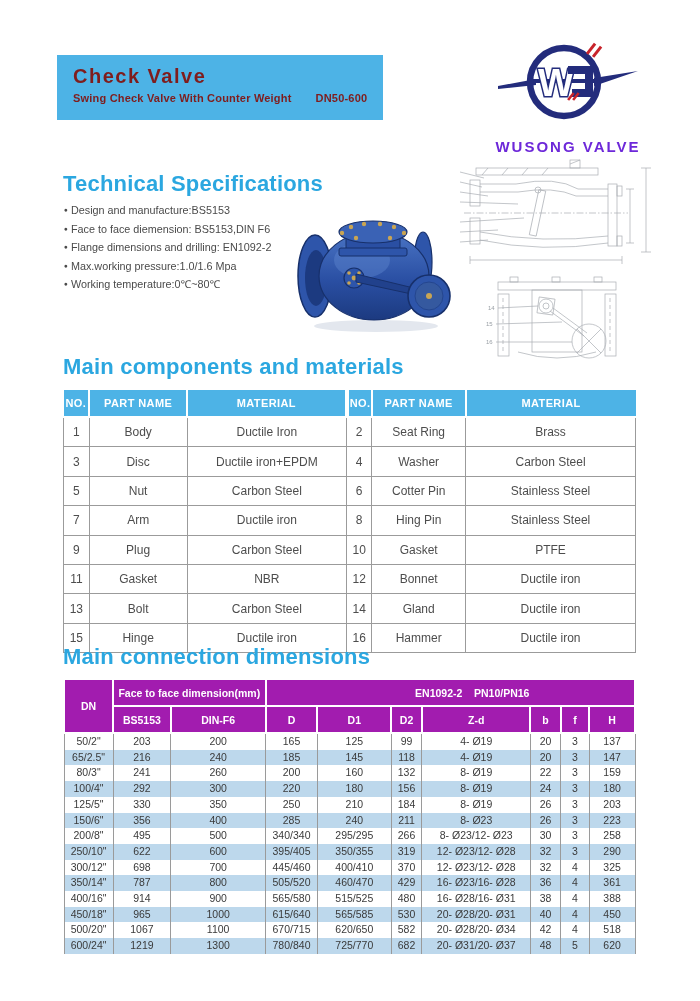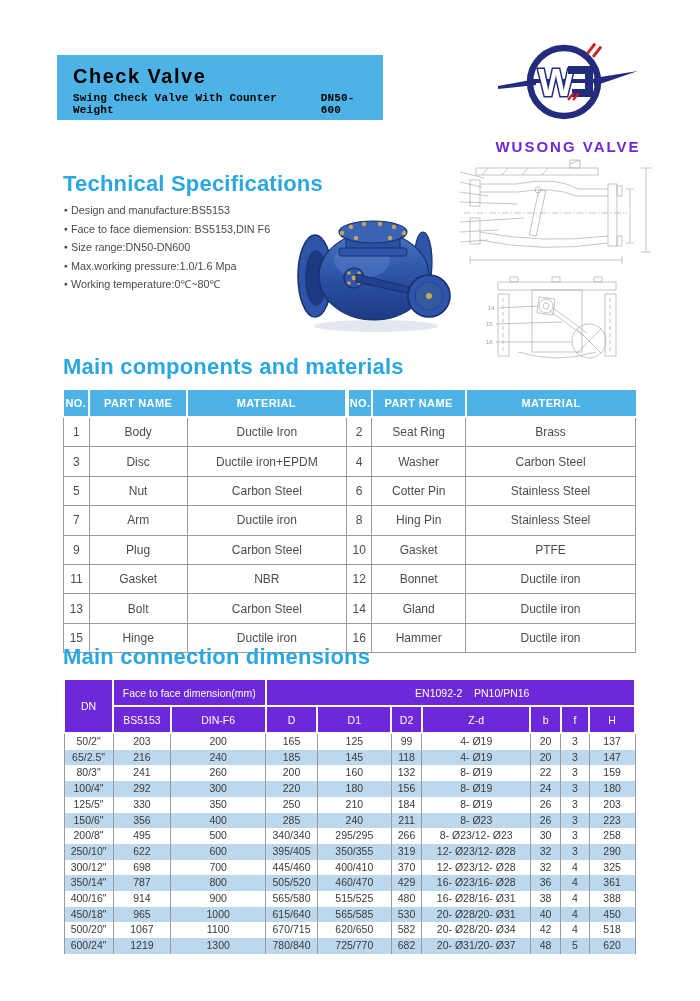--- a/index.html
+++ b/index.html
@@ -1,24 +1,24 @@
 <!DOCTYPE html>
 <html><head>
 <meta charset="utf-8">
 <style>
   html,body{margin:0;padding:0;background:#e8e8e8;}
   .page{position:relative;width:700px;height:1001px;background:#ffffff;margin:0 auto;
         font-family:"Liberation Sans", sans-serif;overflow:hidden;}
 
   
   .banner{position:absolute;left:57px;top:55px;width:326px;height:65px;background:#4db3e6;
-          color:#000000;box-sizing:border-box;padding:9px 14px 0 16px;}
+          color:#7f1d1d;box-sizing:border-box;padding:9px 14px 0 16px;}
   .banner h1{margin:0;font-size:20px;font-weight:bold;letter-spacing:1.5px;line-height:24px;}
   .banner .sub{display:flex;align-items:center;gap:24px;font-size:11px;font-weight:bold;
-               margin-top:4px;letter-spacing:.2px;font-family:Liberation Mono, monospace;}
+               margin-top:4px;letter-spacing:.2px;}
 
   
   .logo{position:absolute;left:494px;top:34px;width:148px;text-align:center;}
   .logo .brand{font-size:15px;font-weight:bold;color:#6d28d9;letter-spacing:2px;margin-top:0px;}
 
   
   .sec-h{position:absolute;left:63px;color:#2ba7e0;font-size:22px;font-weight:bold;
          letter-spacing:.2px;}
 
   
@@ -38,21 +38,21 @@
   .comp-table{position:absolute;left:63px;top:388px;width:573px;}
   .comp-table th{background:#4db3e6;color:#fff;font-size:11px;font-weight:bold;height:24px;
                  border:2px solid #fff;letter-spacing:.4px;margin-top:24px;}
   .comp-table th:first-child{border-left:none;}
   .comp-table th:last-child{border-right:none;}
   .comp-table th.split{border-left:4px solid #fff;}
   .comp-table td{border:1px solid #9b9b9b;height:26.4px;font-size:12px;color:#4d4d4d;background:#fff;}
 
   
   .dim-table{position:absolute;left:63px;top:678px;width:573px;}
-  .dim-table th{background:#6d28d9;color:#fff;font-size:10.5px;font-weight:normal;height:23px;
+  .dim-table th{background:#a21caf;color:#fff;font-size:10.5px;font-weight:bold;height:23px;
                 border:2px solid #fff;}
   .dim-table th.grp{white-space:pre;padding-left:45px;}
   .dim-table td{height:15.7px;line-height:15.7px;font-size:10.5px;color:#3a3a3a;
                 border-left:1px solid #9a9a9a;border-right:1px solid #9a9a9a;padding:0;}
   .dim-table tbody tr:nth-child(even) td{background:#bdd8ec;}
   .dim-table tbody tr:nth-child(odd) td{background:#ffffff;}
 </style>
 </head>
 <body>
 
@@ -87,21 +87,21 @@
       <rect x="76" y="58" width="2.5" height="9" fill="#c8232b" transform="rotate(38 77 62)"></rect>
       <rect x="81" y="58" width="2.5" height="9" fill="#c8232b" transform="rotate(38 82 62)"></rect>
     </svg>
     <div class="brand">WUSONG VALVE</div>
   </div>
 
   <div class="sec-h" style="top:171px;">Technical Specifications</div>
   <ul class="bullets">
       <li>Design and manufacture:BS5153</li>
       <li>Face to face diemension: BS5153,DIN F6</li>
-      <li>Size range:DN50-DN600</li>
+      <li>Flange dimensions and drilling: EN1092-2</li>
       <li>Max.working pressure:1.0/1.6 Mpa</li>
       <li>Working temperature:0℃~80℃</li>
     </ul>
 
   <svg class="valve-photo" viewBox="0 0 170 150">
     <defs>
       <linearGradient id="vb" x1="0" y1="0" x2="0" y2="1">
         <stop offset="0" stop-color="#4a74c4"></stop>
         <stop offset="0.55" stop-color="#2a4fa3"></stop>
         <stop offset="1" stop-color="#1c3a80"></stop>

